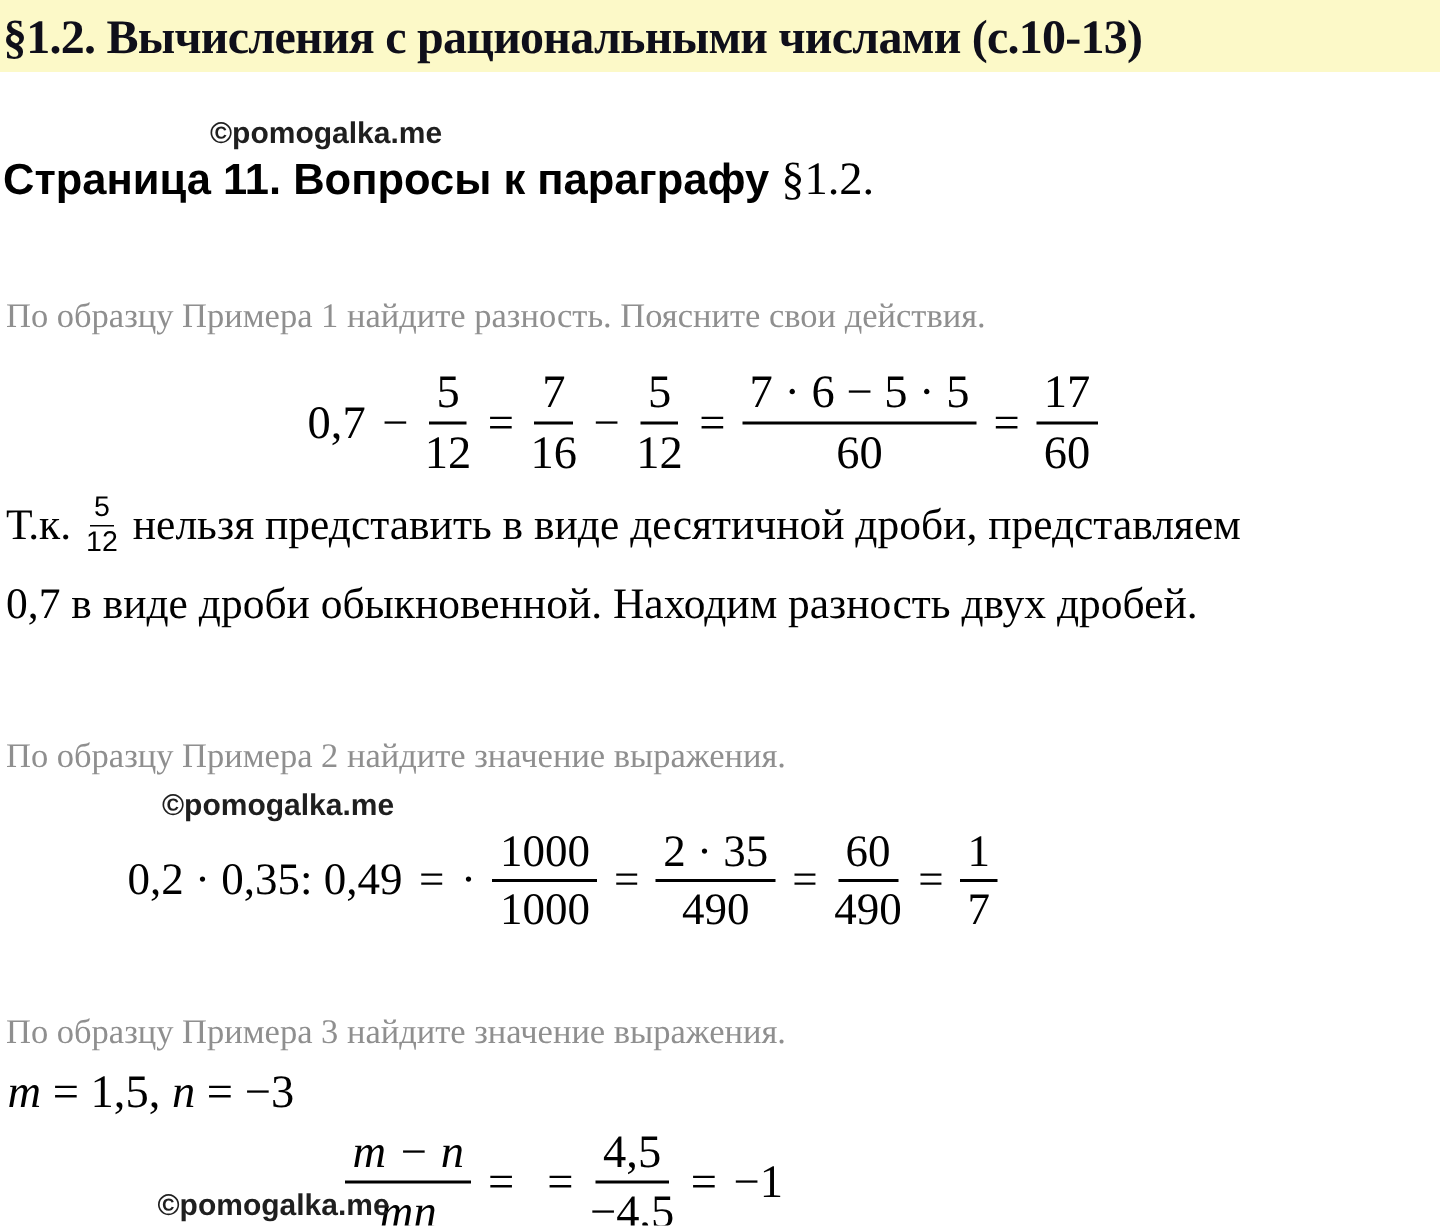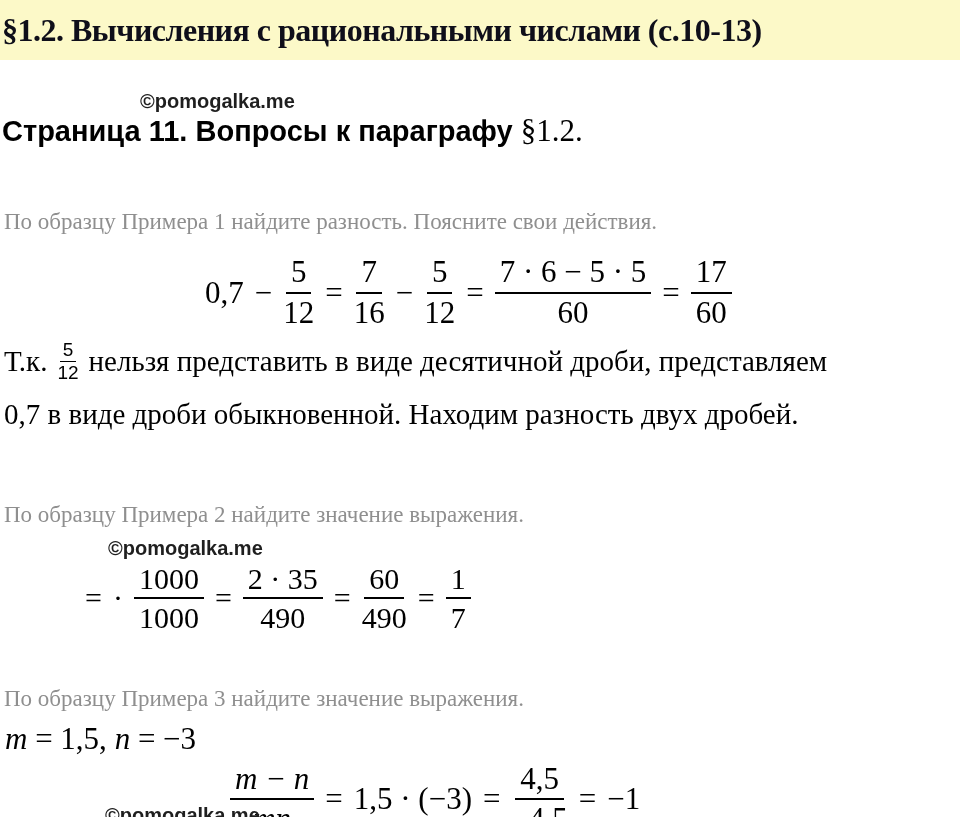--- a/index.html
+++ b/index.html
@@ -11,21 +11,21 @@
   }
   *{box-sizing:border-box;}
   html,body{margin:0;padding:0;}
   body{
     width:960px;height:817px;overflow:hidden;
     background:#ffffff;
     font-family:"Liberation Serif", serif;
     color:var(--text);
   }
   .band{
-    height:60px;background:var(--band);
+    height:48px;background:var(--band);
     display:flex;align-items:center;
   }
   .page-title{
     font-family:"Liberation Serif", serif;
     font-weight:bold;font-size:32px;letter-spacing:-0.5px;
     color:var(--title);margin-left:2px;white-space:nowrap;
   }
   .wm{
     font-family:"Liberation Sans", sans-serif;
     font-weight:bold;font-size:20px;color:var(--wmc);
@@ -107,20 +107,21 @@
 <div class="note">
   <div class="note-line1"><span>Т.к.</span><span class="sfrac"><span class="num">5</span><span class="den">12</span></span><span>нельзя представить в виде десятичной дроби, представляем</span></div>
   <div class="note-line2">0,7 в виде дроби обыкновенной. Находим разность двух дробей.</div>
 </div>
 
 <div class="instr" id="instr2">По образцу Примера 2 найдите значение выражения.</div>
 
 <div id="s2block">
   <div class="wm" id="wm2">©pomogalka.me</div>
   <div class="math-row" id="f2">
+    <span>0,2 · 0,35: 0,49</span>
     <span>=</span>
     <span>·</span>
     <span class="frac"><span class="num">1000</span><span class="den">1000</span></span>
     <span>=</span>
     <span class="frac"><span class="num">2 · 35</span><span class="den">490</span></span>
     <span>=</span>
     <span class="frac"><span class="num">60</span><span class="den">490</span></span>
     <span>=</span>
     <span class="frac"><span class="num">1</span><span class="den">7</span></span>
   </div>
@@ -128,19 +129,19 @@
 
 <div class="instr" id="instr3">По образцу Примера 3 найдите значение выражения.</div>
 
 <div class="given"><span class="it">m</span><span> = 1,5, </span><span class="it">n</span><span> = −3</span></div>
 
 <div id="s3block">
   <div class="wm" id="wm3">©pomogalka.me</div>
   <div class="math-row" id="f3">
     <span class="frac"><span class="num it">m − n</span><span class="den it">mn</span></span>
     <span>=</span>
-    <span class="frac"><span class="den">1,5 · (−3)</span></span>
+    <span class="frac"></span>
     <span>=</span>
     <span class="frac"><span class="num">4,5</span><span class="den">−4,5</span></span>
     <span>=</span>
     <span>−1</span>
   </div>
 </div>
 
 </body></html>

